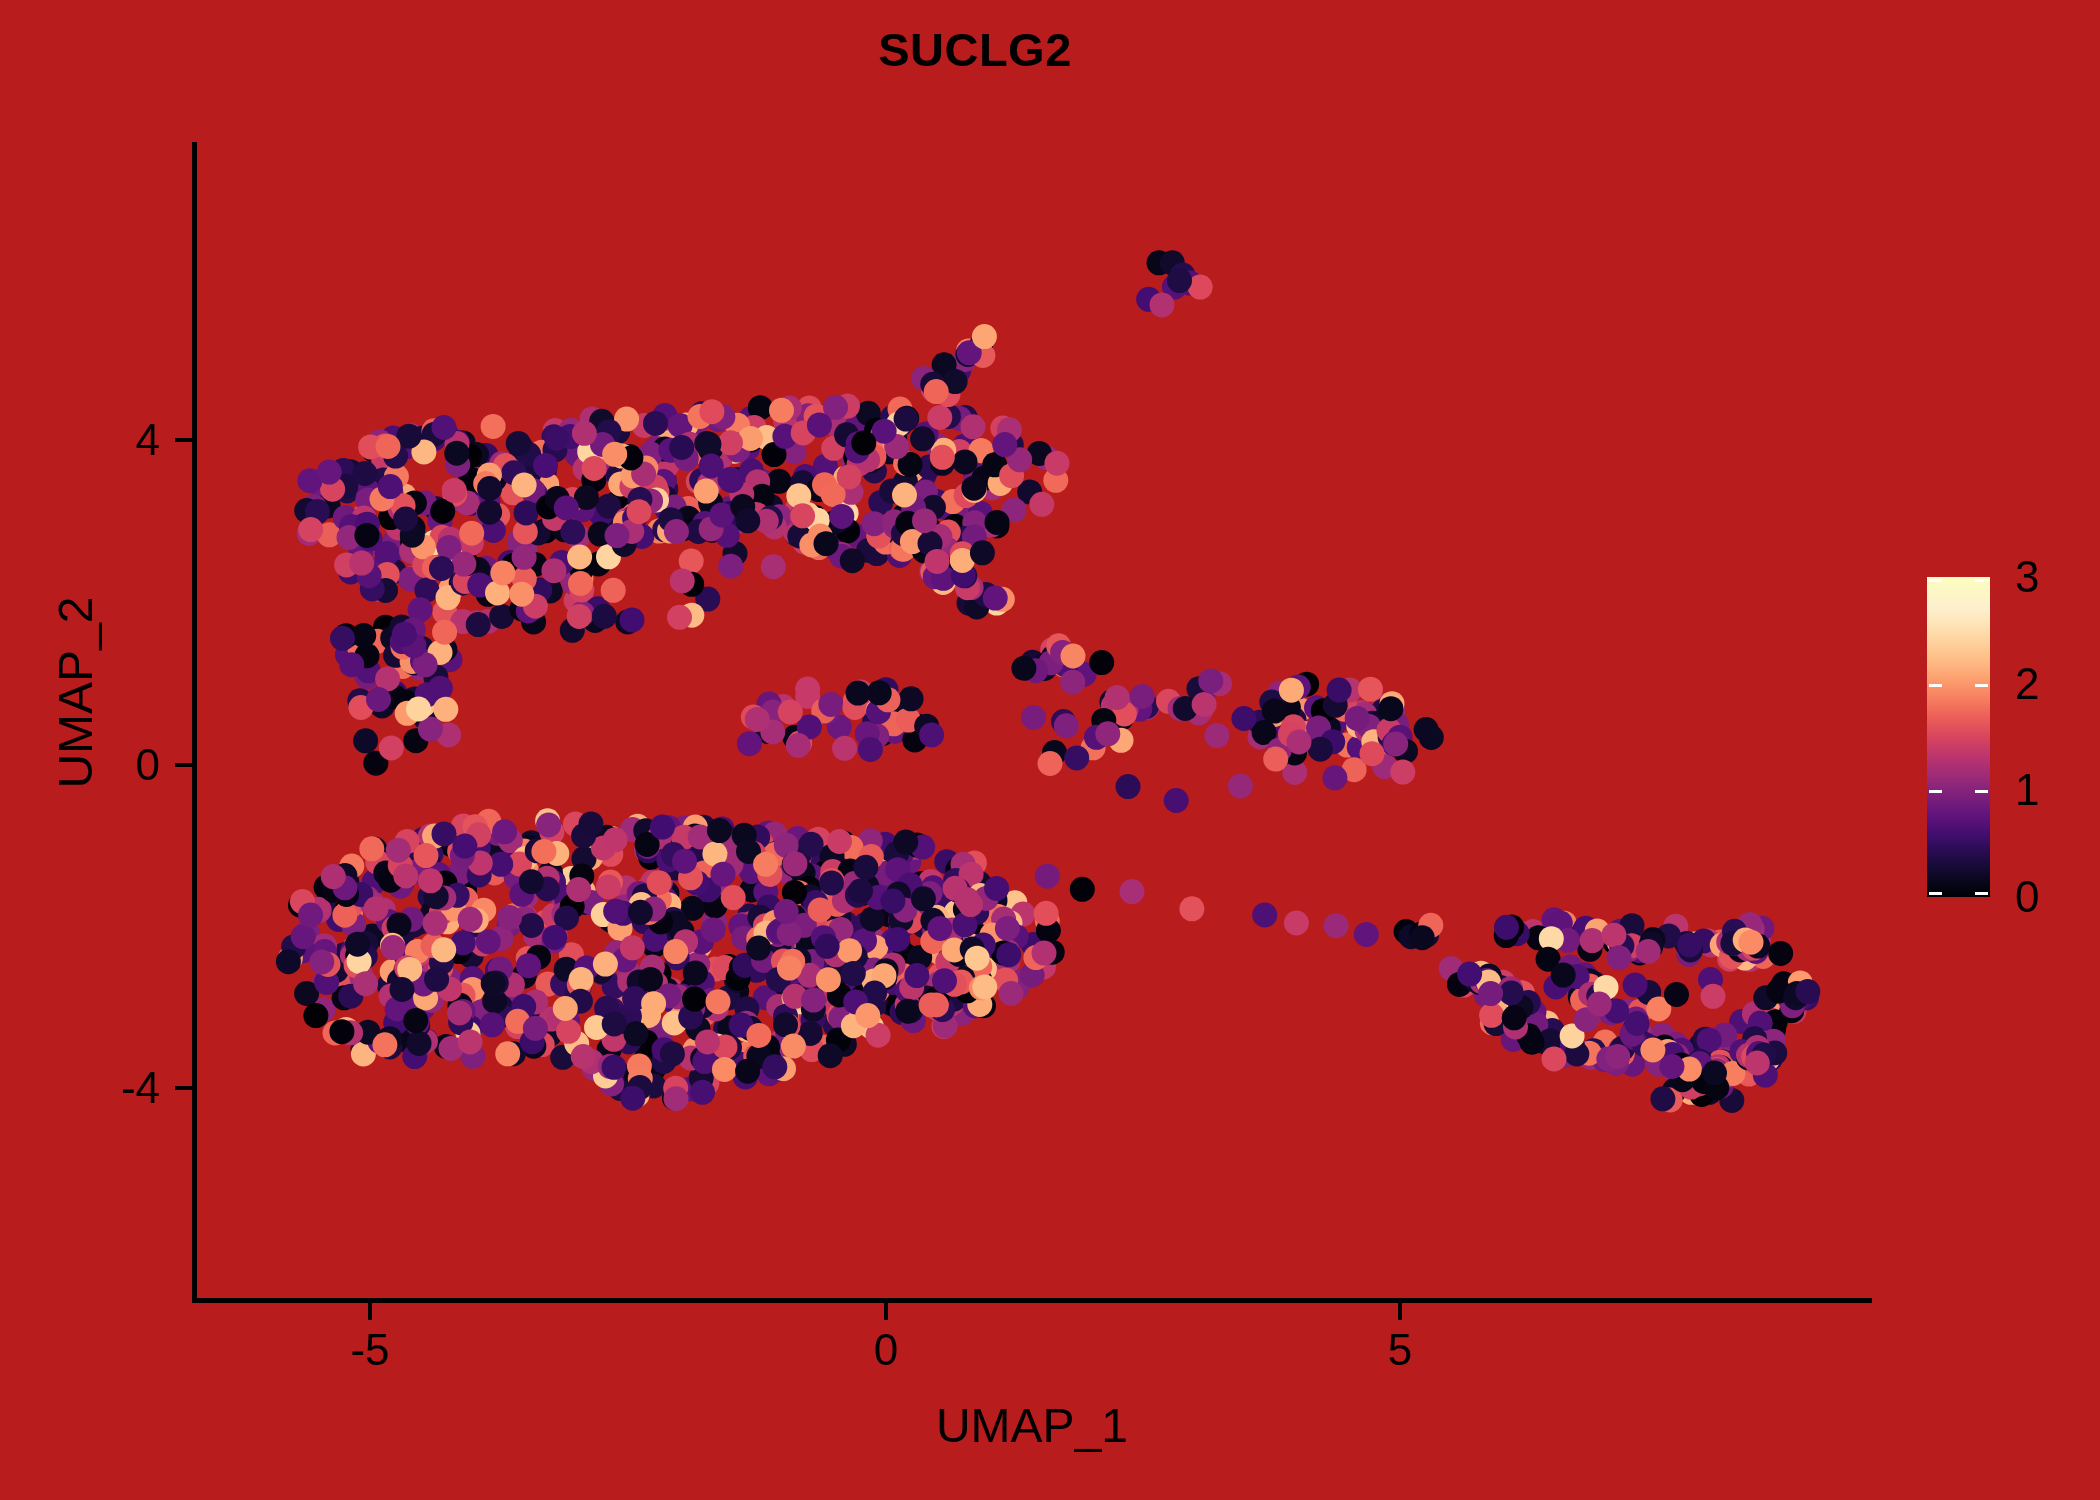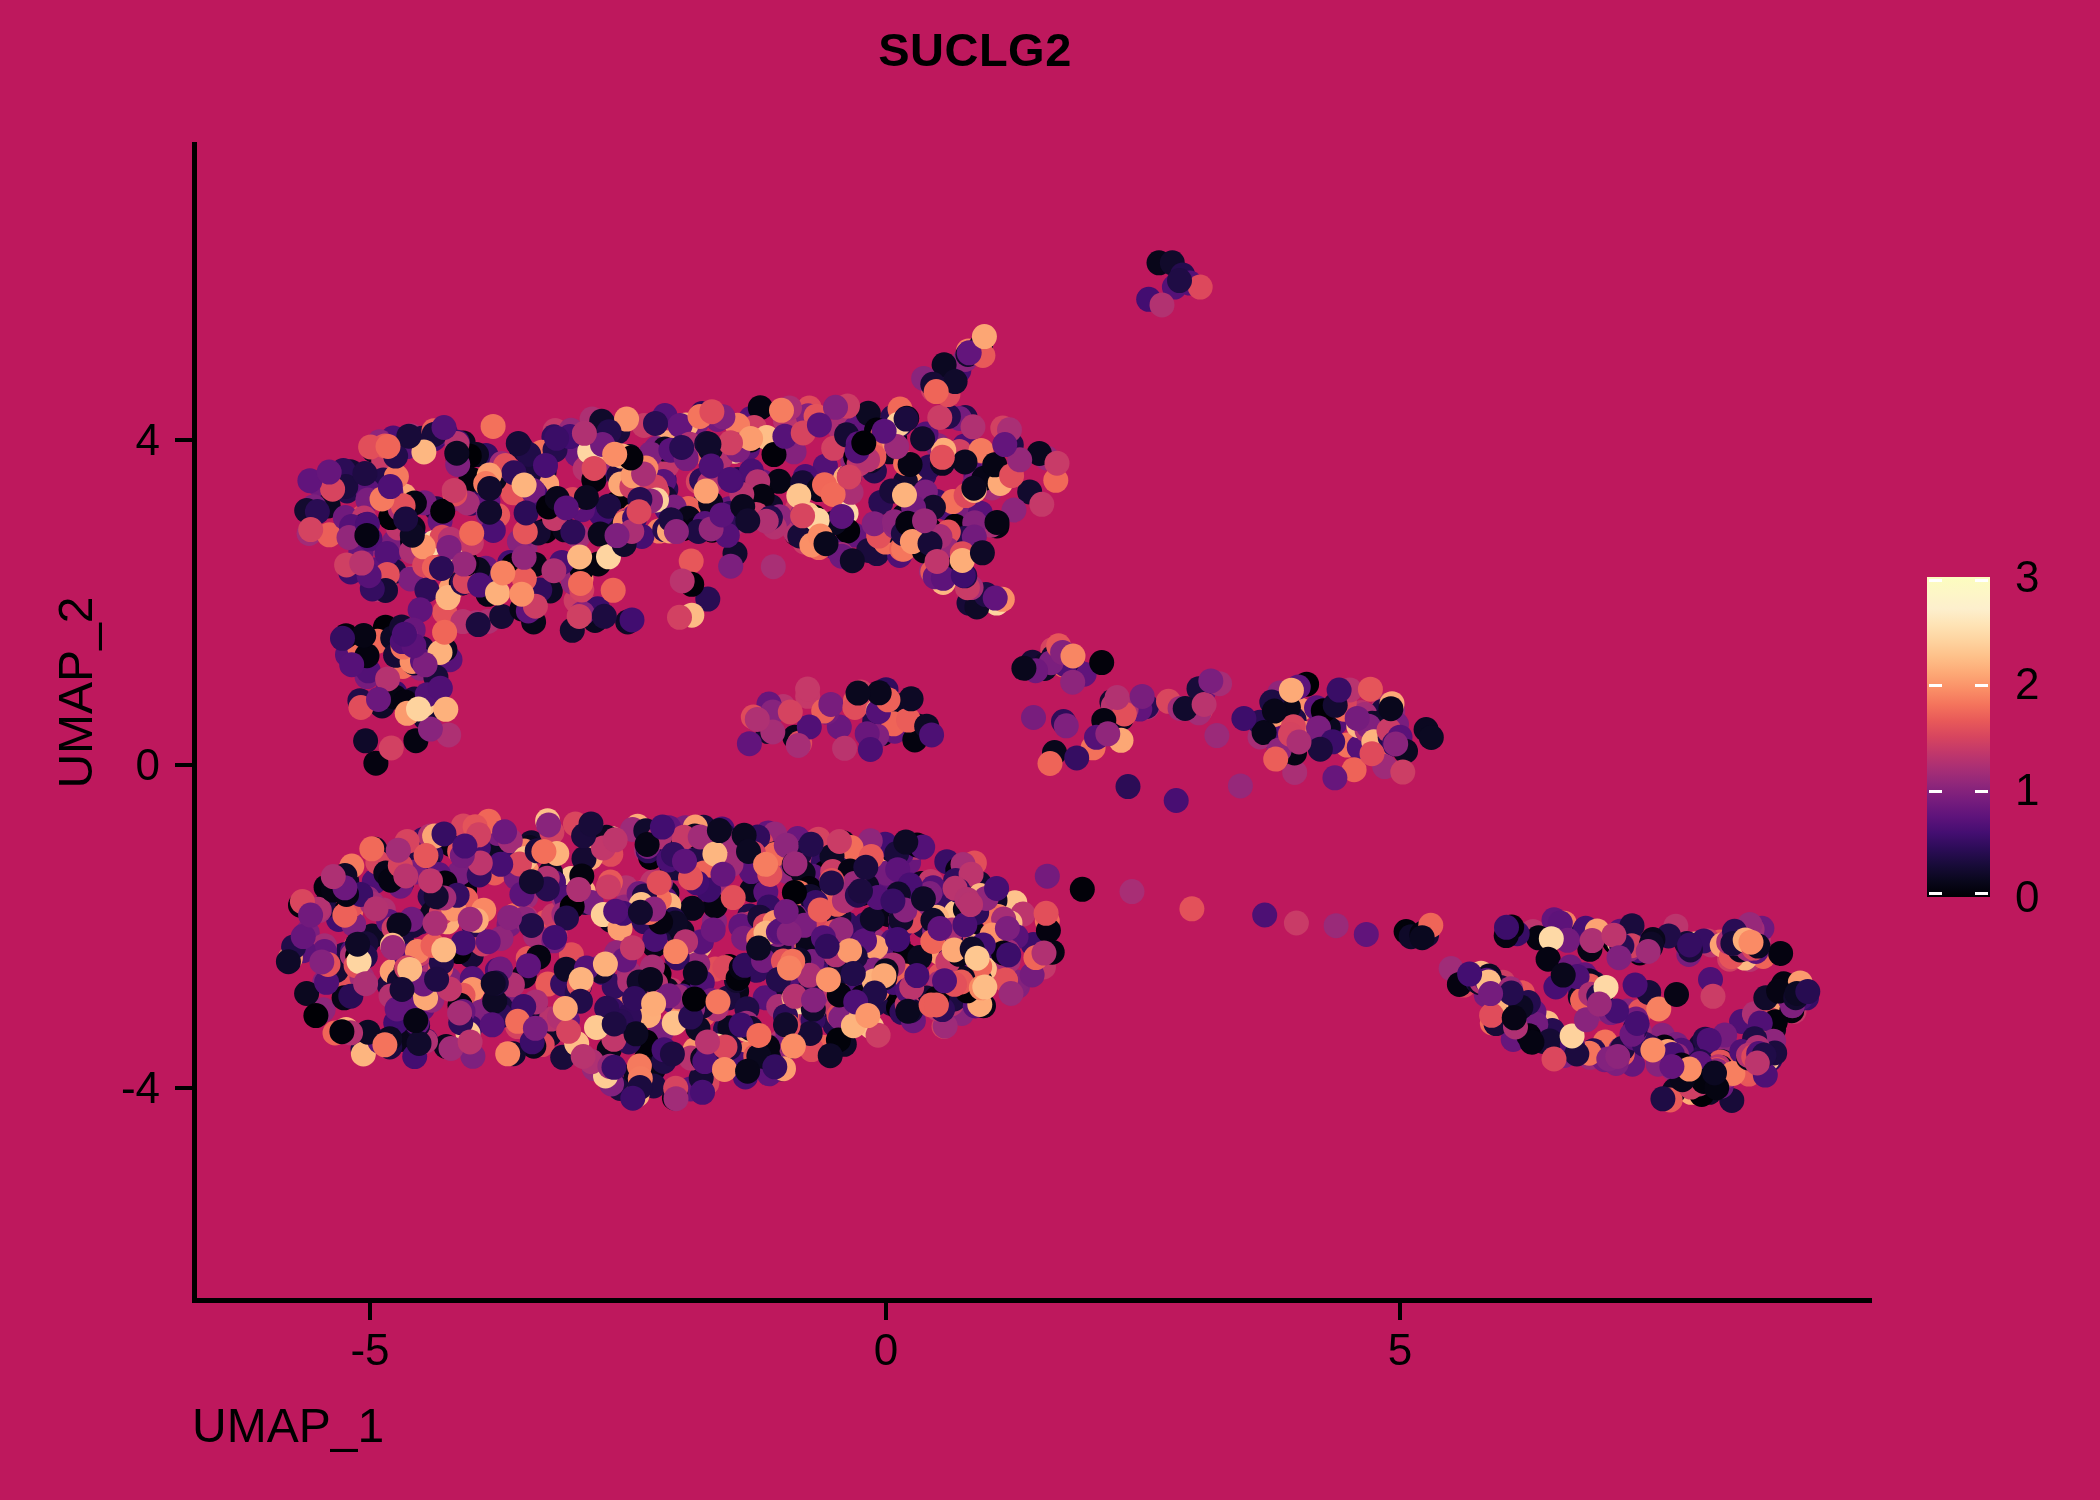--- a/index.html
+++ b/index.html
@@ -4,21 +4,21 @@
 <style>
   html, body {
     margin: 0;
     padding: 0;
     background: #ffffff;
   }
   #page {
     position: relative;
     width: 2100px;
     height: 1500px;
-    background: #be185d;
+    background: #b91c1c;
     font-family: "Liberation Sans", sans-serif;
     overflow: hidden;
   }
   #plot-title {
     position: absolute;
     left: 0;
     top: 22px;
     width: 1950px;
     text-align: center;
     font-size: 47px;
@@ -71,21 +71,21 @@
     font-size: 44px;
     color: #000000;
     transform: translate(-100%, -50%);
     white-space: nowrap;
   }
   #x-axis-title {
     position: absolute;
     left: 192px;
     top: 1398px;
     width: 1680px;
-    text-align: left;
+    text-align: center;
     font-size: 48px;
     color: #000000;
   }
   #y-axis-title {
     position: absolute;
     left: -275px;
     top: 665px;
     width: 700px;
     text-align: center;
     font-size: 48px;

